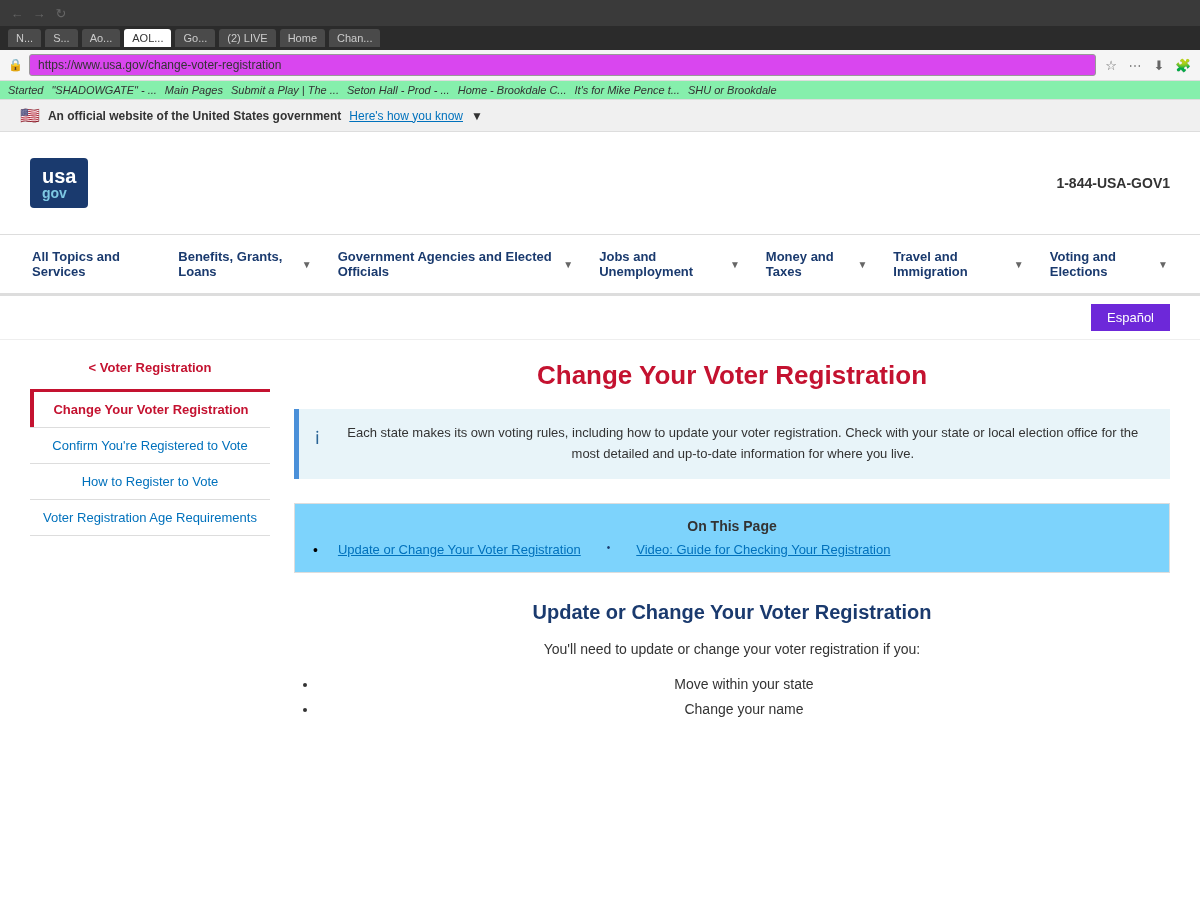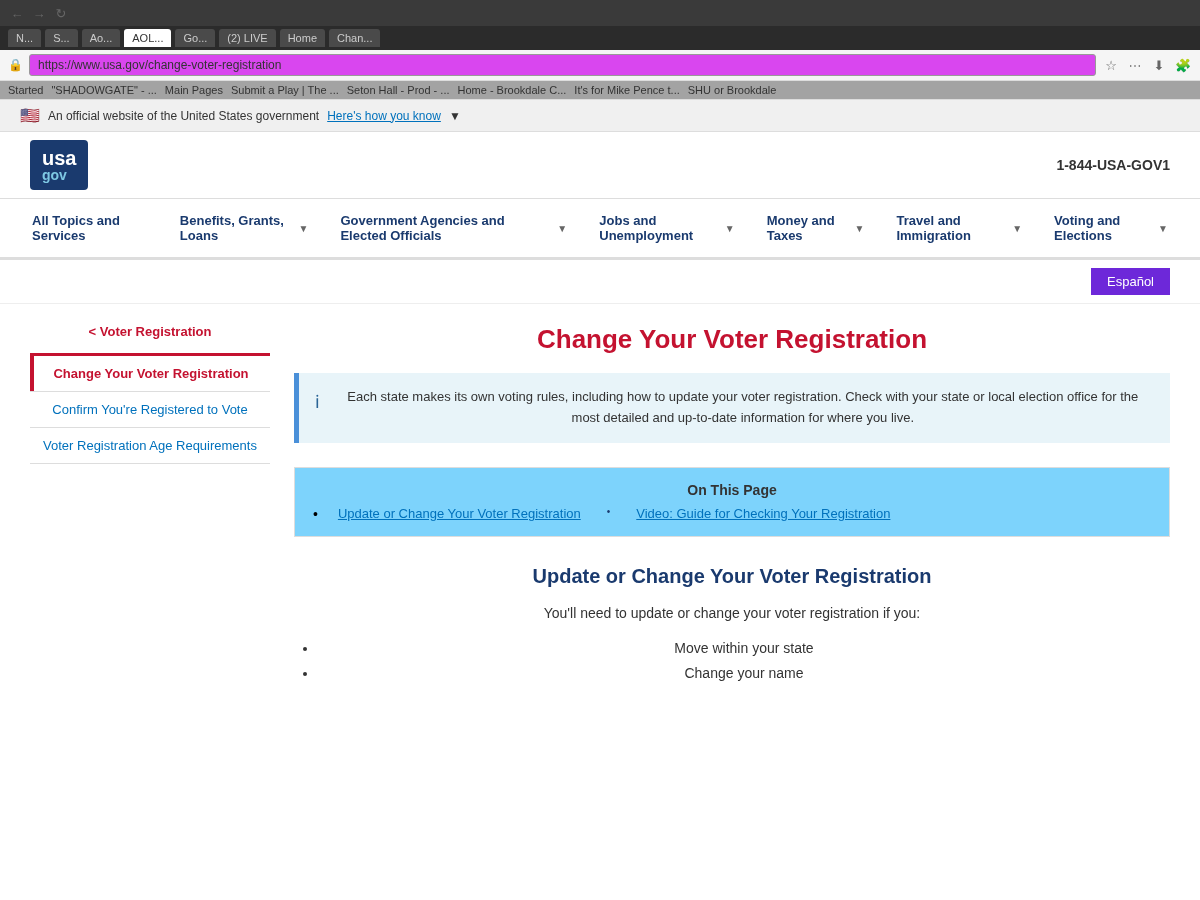--- a/index.html
+++ b/index.html
@@ -11,42 +11,42 @@
     .browser-tab { background: #4a4a4a; padding: 3px 8px; border-radius: 3px 3px 0 0; font-size: 11px; color: #ccc; white-space: nowrap; }
     .browser-tab.active { background: #fff; color: #333; }
     .browser-address-bar { background: #d946ef; border: 1px solid #999; border-radius: 3px; padding: 3px 8px; display: flex; align-items: center; gap: 6px; flex: 1; font-size: 12px; }
     .address-bar-row { background: #f5f5f5; padding: 4px 8px; display: flex; align-items: center; gap: 6px; border-bottom: 1px solid #ddd; }
     .lock-icon { color: #666; font-size: 12px; }
     .address-text { font-size: 12px; color: #333; flex: 1; }
     .browser-toolbar { display: flex; align-items: center; gap: 4px; font-size: 11px; color: #555; }
     .toolbar-icon { width: 18px; height: 18px; display: inline-flex; align-items: center; justify-content: center; font-size: 13px; cursor: pointer; color: #666; }
 
     
-    .bookmarks-bar { background: #a3a3a3; padding: 3px 8px; display: flex; align-items: flex-end; gap: 8px; border-bottom: 1px solid #ddd; font-size: 11px; color: #333; overflow: hidden; }
+    .bookmarks-bar { background: #86efac; padding: 3px 8px; display: flex; align-items: flex-end; gap: 8px; border-bottom: 1px solid #ddd; font-size: 11px; color: #333; overflow: hidden; font-style: italic; }
     .bookmark-item { white-space: nowrap; cursor: pointer; color: #333; display: flex; align-items: center; gap: 3px; }
 
     
     .gov-banner { background: #f0f0f0; padding: 6px 20px; display: flex; align-items: center; gap: 8px; font-size: 12px; color: #333; border-bottom: 1px solid #ddd; }
     .flag-icon { font-size: 16px; }
-    .gov-banner-text { font-size: 12px; color: #333; }
+    .gov-banner-text { font-size: 12px; color: #333; font-weight: bold; }
     .gov-banner-link { color: #0071bc; text-decoration: underline; cursor: pointer; }
 
     
-    .site-header { background: #fff; padding: 8px 30px; display: flex; align-items: center; justify-content: space-between; border-bottom: 1px solid #ddd; }
+    .site-header { background: #fff; padding: 26px 30px; display: flex; align-items: center; justify-content: space-between; border-bottom: 1px solid #ddd; }
     .logo-container { display: flex; align-items: center; }
     .logo-box { background: #1a3a6e; color: #fff; padding: 8px 12px; border-radius: 4px; font-size: 20px; font-weight: bold; line-height: 1; }
     .logo-box .gov-text { color: #7ec8e3; font-size: 14px; display: block; }
     .search-container { display: flex; align-items: center; gap: 0; flex: 1; max-width: 500px; margin: 0 40px; }
     .search-input { border: 2px solid #1a3a6e; padding: 8px 12px; font-size: 15px; flex: 1; outline: none; }
     .search-button { background: #1a3a6e; border: 2px solid #1a3a6e; color: #fff; padding: 8px 14px; font-size: 16px; cursor: pointer; }
     .phone-number { font-size: 14px; font-weight: bold; color: #333; white-space: nowrap; }
 
     
     .main-nav { background: #fff; border-bottom: 3px solid #ddd; padding: 0 20px; }
-    .nav-list { display: flex; align-items: flex-start; gap: 8px; list-style: none; }
+    .nav-list { display: flex; align-items: flex-start; gap: 2px; list-style: none; }
     .nav-item { padding: 14px 12px; font-size: 13px; font-weight: bold; color: #1a3a6e; cursor: pointer; display: flex; align-items: center; gap: 5px; white-space: normal; border-bottom: 3px solid transparent; margin-bottom: -3px; }
     .nav-arrow { font-size: 10px; color: #666; }
 
     
     .espanol-bar { display: flex; justify-content: flex-end; padding: 8px 30px; background: #fff; border-bottom: 1px solid #eee; }
     .espanol-btn { background: #6d28d9; color: #fff; padding: 6px 16px; font-size: 13px; cursor: pointer; border: none; }
 
     
     .content-area { display: flex; padding: 20px 30px; gap: 24px; max-width: 1200px; text-align: center; }
 
@@ -178,20 +178,23 @@
   <aside class="sidebar">
     <div class="sidebar-back">&lt; Voter Registration</div>
     <ul class="sidebar-nav">
       <li class="active">
         <a>Change Your Voter Registration</a>
       </li>
       <li>
         <a>Confirm You're Registered to Vote</a>
       </li>
       <li>
+        <a>How to Register to Vote</a>
+      </li>
+      <li>
         <a>Voter Registration Age Requirements</a>
       </li>
     </ul>
   </aside>
 
   <main class="main-content">
     <h1 class="page-title">Change Your Voter Registration</h1>
 
     <div class="info-box">
       <span class="info-icon">ℹ</span>

